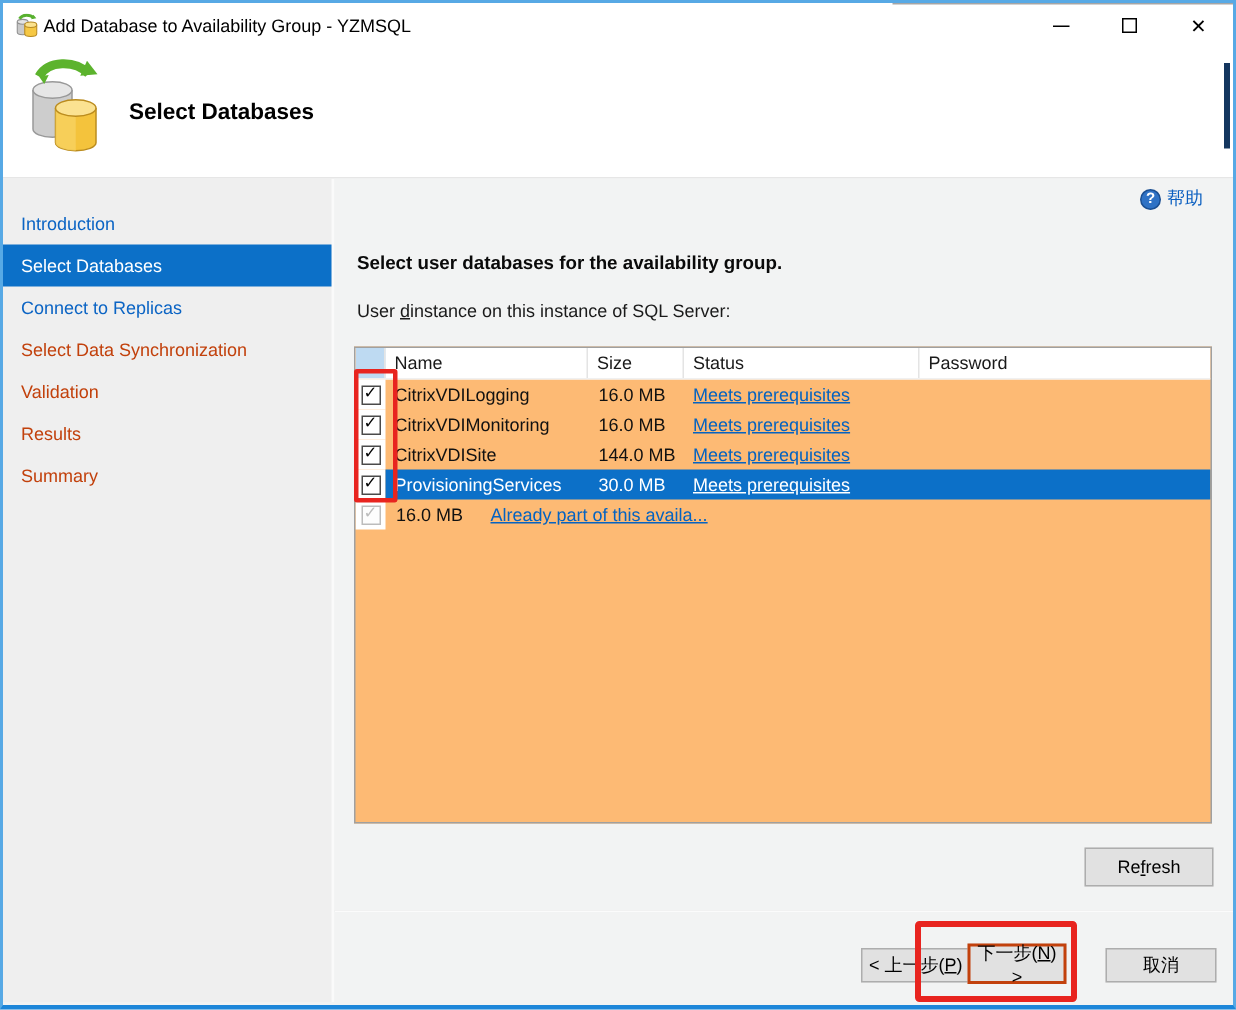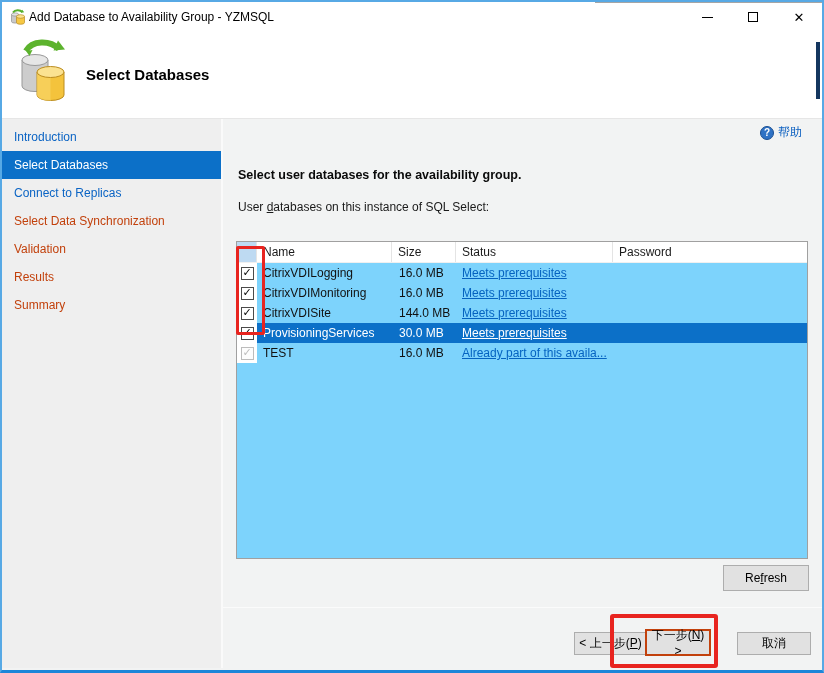--- a/index.html
+++ b/index.html
@@ -22,37 +22,37 @@
   .glyph-max{ width:10px; height:10px; border:1px solid #000; display:block; }
   .glyph-close{ font-size:13px; color:#000; line-height:1; }
 
   
   .wiz-header{ height:87px; background:#ffffff; position:relative; border-bottom:1px solid #e6e6e6; }
   .wiz-header-icon{ position:absolute; left:11px; top:6px; }
   .wiz-title{ position:absolute; left:84px; top:34px; font-size:15px; font-weight:bold; color:#000; }
 
   
   .body{ display:flex; height:549px; }
-  .sidebar{ width:221px; background:#efefef; border-right:2px solid #fafafa; padding-top:4px; }
+  .sidebar{ width:221px; background:#efefef; border-right:2px solid #fafafa; padding-top:16px; }
   .nav-item{ height:28px; line-height:28px; padding-left:12px; font-size:12px; white-space:nowrap; }
   .nav-item.link{ color:#0b64c4; }
   .nav-item.active{ background:#0c70c8; color:#ffffff; }
   .nav-item.disabled{ color:#c2410c; }
 
   .main{ flex:1; position:relative; background:#f2f3f3; }
 
   .help-link{ position:absolute; top:5px; right:20px; display:flex; align-items:center; gap:4px; font-size:12px; color:#0b5fc0; cursor:default; }
   .help-icon{ width:14px; height:14px; border-radius:50%; background:#2f72c5; color:#fff; font-size:10px; font-weight:bold; display:flex; align-items:center; justify-content:center; border:1px solid #1b4f92; }
 
   .instruction{ position:absolute; left:15px; top:49px; font-size:12.5px; font-weight:bold; color:#0a0a0a; }
   .list-label{ position:absolute; left:15px; top:81px; font-size:12px; color:#1a1a1a; }
   .u{ text-decoration:underline; }
 
   
-  .table{ position:absolute; left:13px; top:122px; width:572px; height:318px; background:#7dd3fc; border:1px solid #a0a0a0; overflow:hidden; }
+  .table{ position:absolute; left:13px; top:112px; width:572px; height:318px; background:#fdba74; border:1px solid #a0a0a0; overflow:hidden; }
   .thead{ display:flex; height:21px; border-bottom:1px solid #f0f0f0; background:#ffffff; }
   .th{ font-size:12px; color:#1a1a1a; display:flex; align-items:center; padding-left:6px; border-right:1px solid #e4e4e4; height:100%; }
   .th-check{ width:20px; background:#bedaf2; padding-left:0; }
   .th-name{ width:135px; } .th-size{ width:64px; } .th-status{ width:157px; } .th-password{ flex:1; border-right:none; }
 
   .tr{ display:flex; height:20px; align-items:stretch; font-size:12px; color:#111; }
   .td{ display:flex; align-items:center; }
   .td-check{ width:20px; justify-content:center; background:#ffffff; }
   .row-rest{ flex:1; display:flex; }
   .tr.selected .row-rest{ background:#0c70c8; color:#ffffff; }
@@ -139,21 +139,21 @@
 
     <div class="main">
 
       <div class="help-link">
         <span class="help-icon">?</span>
         <span>帮助</span>
       </div>
 
       <div class="instruction">Select user databases for the availability group.</div>
 
-      <div class="list-label"><span>User </span><span class="u">d</span><span>atabases on this instance of SQL Select:</span></div>
+      <div class="list-label"><span>User </span><span class="u">d</span><span>instance on this instance of SQL Server:</span></div>
 
       <div class="table">
         <div class="thead">
           <div class="th th-check"></div>
           <div class="th th-name">Name</div>
           <div class="th th-size">Size</div>
           <div class="th th-status">Status</div>
           <div class="th th-password">Password</div>
         </div>
 
@@ -221,21 +221,20 @@
           </div>
         </div>
 
         <div class="tr">
           <div class="td td-check">
             <span class="checkbox disabled">
                 <span class="check">✓</span>
               </span>
           </div>
           <div class="row-rest">
-            <div class="td td-name">TEST</div>
             <div class="td td-size">16.0 MB</div>
             <div class="td td-status">
                 <a class="status-link">Already part of this availa...</a>
               </div>
             <div class="td td-password"></div>
           </div>
         </div>
       </div>
 
       <button class="btn refresh-btn">

